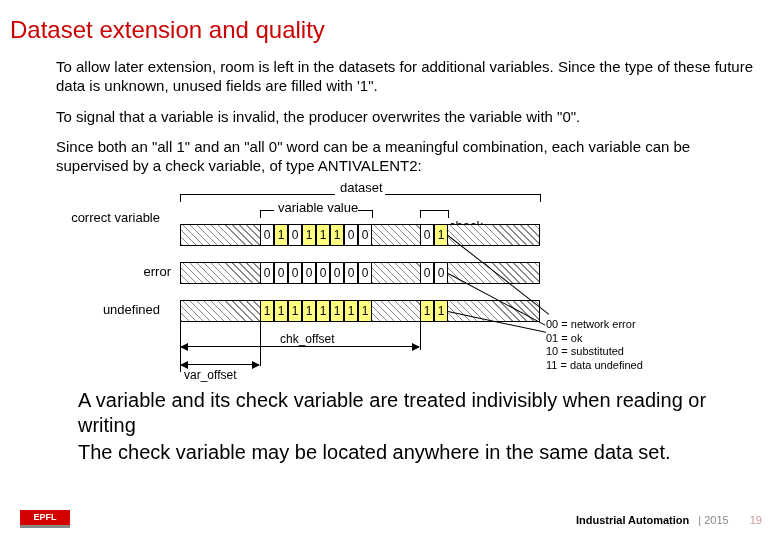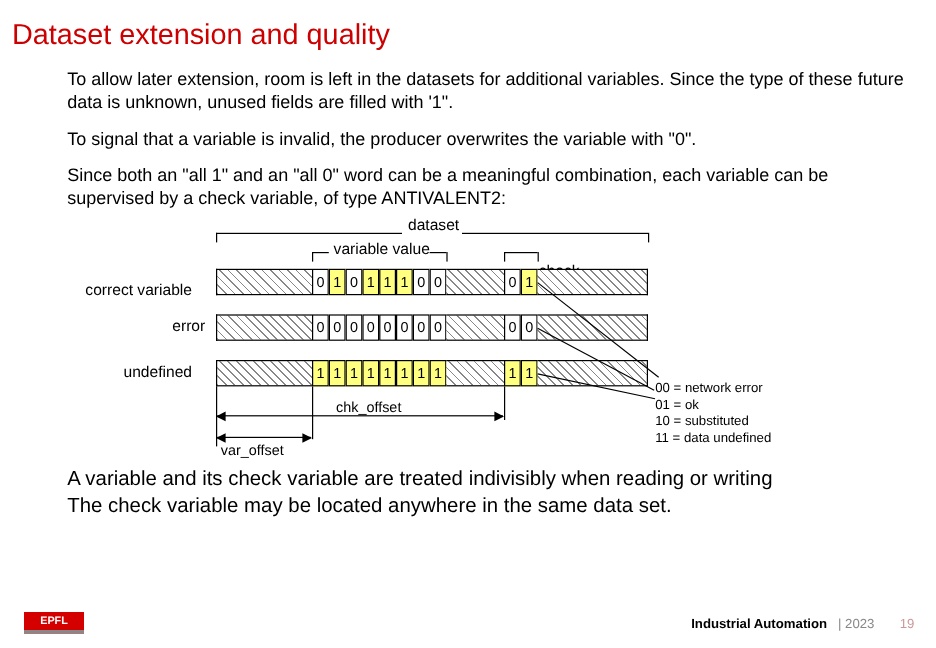--- a/index.html
+++ b/index.html
@@ -13,21 +13,21 @@
   .hatch { position: absolute; height: 22px; background: repeating-linear-gradient(45deg, #888 0, #888 1px, #fff 1px, #fff 5px); border-top: 1px solid #000; border-bottom: 1px solid #000; }
   .cell { position: absolute; height: 22px; width: 14px; top: 0; border: 1px solid #000; text-align: center; font-size: 12px; line-height: 20px; background: #fff; }
   .y { background: #ffff80; }
   .bracket-top { position: absolute; border-top: 1px solid #000; }
   .measure { position: absolute; height: 0; border-top: 1px solid #000; }
   .arrowL::before, .arrowR::after { content: ""; position: absolute; width: 0; height: 0; border-top: 4px solid transparent; border-bottom: 4px solid transparent; top: -4px; }
   .arrowL::before { left: -1px; border-right: 8px solid #000; }
   .arrowR::after { right: -1px; border-left: 8px solid #000; }
   .vtick { position: absolute; width: 0; border-left: 1px solid #000; }
   .mlabel { position: absolute; font-size: 12px; }
-  .footer-text { font-size: 17px; line-height: 1.25; padding: 2px 16px 0 56px; }
+  .footer-text { font-size: 20px; line-height: 1.25; padding: 2px 16px 0 78px; }
   .footer-bar { position: absolute; bottom: 10px; left: 0; width: 100%; height: 24px; }
   .logo { position: absolute; left: 20px; bottom: 2px; width: 50px; height: 18px; background: #d40000; color: #fff; font-size: 9px; font-weight: bold; text-align: center; line-height: 14px; border-bottom: 3px solid #888; }
   .footer-right { position: absolute; right: 18px; bottom: 4px; font-size: 11px; }
   .footer-right .strong { font-weight: bold; }
   .footer-right .grey { color: #888; margin-left: 6px; }
   .footer-right .pn { color: #c99; margin-left: 18px; }
   .legend-box { position: absolute; font-size: 11px; line-height: 1.25; border-right: 0; }
   .callout-line { position: absolute; background: #000; height: 1px; transform-origin: left center; }
 </style>
 </head>
@@ -50,21 +50,21 @@
   <div class="vtick" style="left:220px; top:24px; height:8px;"></div>
   <div class="vtick" style="left:332px; top:24px; height:8px;"></div>
   <div class="bracket-top" style="left:220px; top:24px; width:14px;"></div>
   <div class="bracket-top" style="left:318px; top:24px; width:14px;"></div>
 
   <div class="label-top" style="left:409px; top:14px;margin-top:18px;">check</div>
   <div class="vtick" style="left:380px; top:24px; height:8px;"></div>
   <div class="vtick" style="left:408px; top:24px; height:8px;"></div>
   <div class="bracket-top" style="left:380px; top:24px; width:28px;"></div>
 
-  <div class="label-left" style="left:0; top:48px;text-align:right;">correct variable</div>
+  <div class="label-left" style="left:0; top:24px;text-align:right;">correct variable</div>
   <div class="row" style="left:140px; top:38px; width:360px;">
     <div class="hatch" style="left:0; width:80px; border-left:1px solid #000;"></div>
     <div class="cell" style="left:80px;">0</div>
     <div class="cell y" style="left:94px;">1</div>
     <div class="cell" style="left:108px;">0</div>
     <div class="cell y" style="left:122px;">1</div>
     <div class="cell y" style="left:136px;">1</div>
     <div class="cell y" style="left:150px;">1</div>
     <div class="cell" style="left:164px;">0</div>
     <div class="cell" style="left:178px;">0</div>
@@ -130,16 +130,16 @@
   </div>
 </div>
 
 <div class="footer-text">A variable and its check variable are treated indivisibly when reading or writing</div>
 <div class="footer-text">The check variable may be located anywhere in the same data set.</div>
 
 <div class="footer-bar">
   <div class="logo">EPFL</div>
   <div class="footer-right">
     <span class="strong">Industrial Automation</span>
-    <span class="grey">| 2023</span>
+    <span class="grey">| 2015</span>
     <span class="pn">19</span>
   </div>
 </div>
 
 </body></html>

